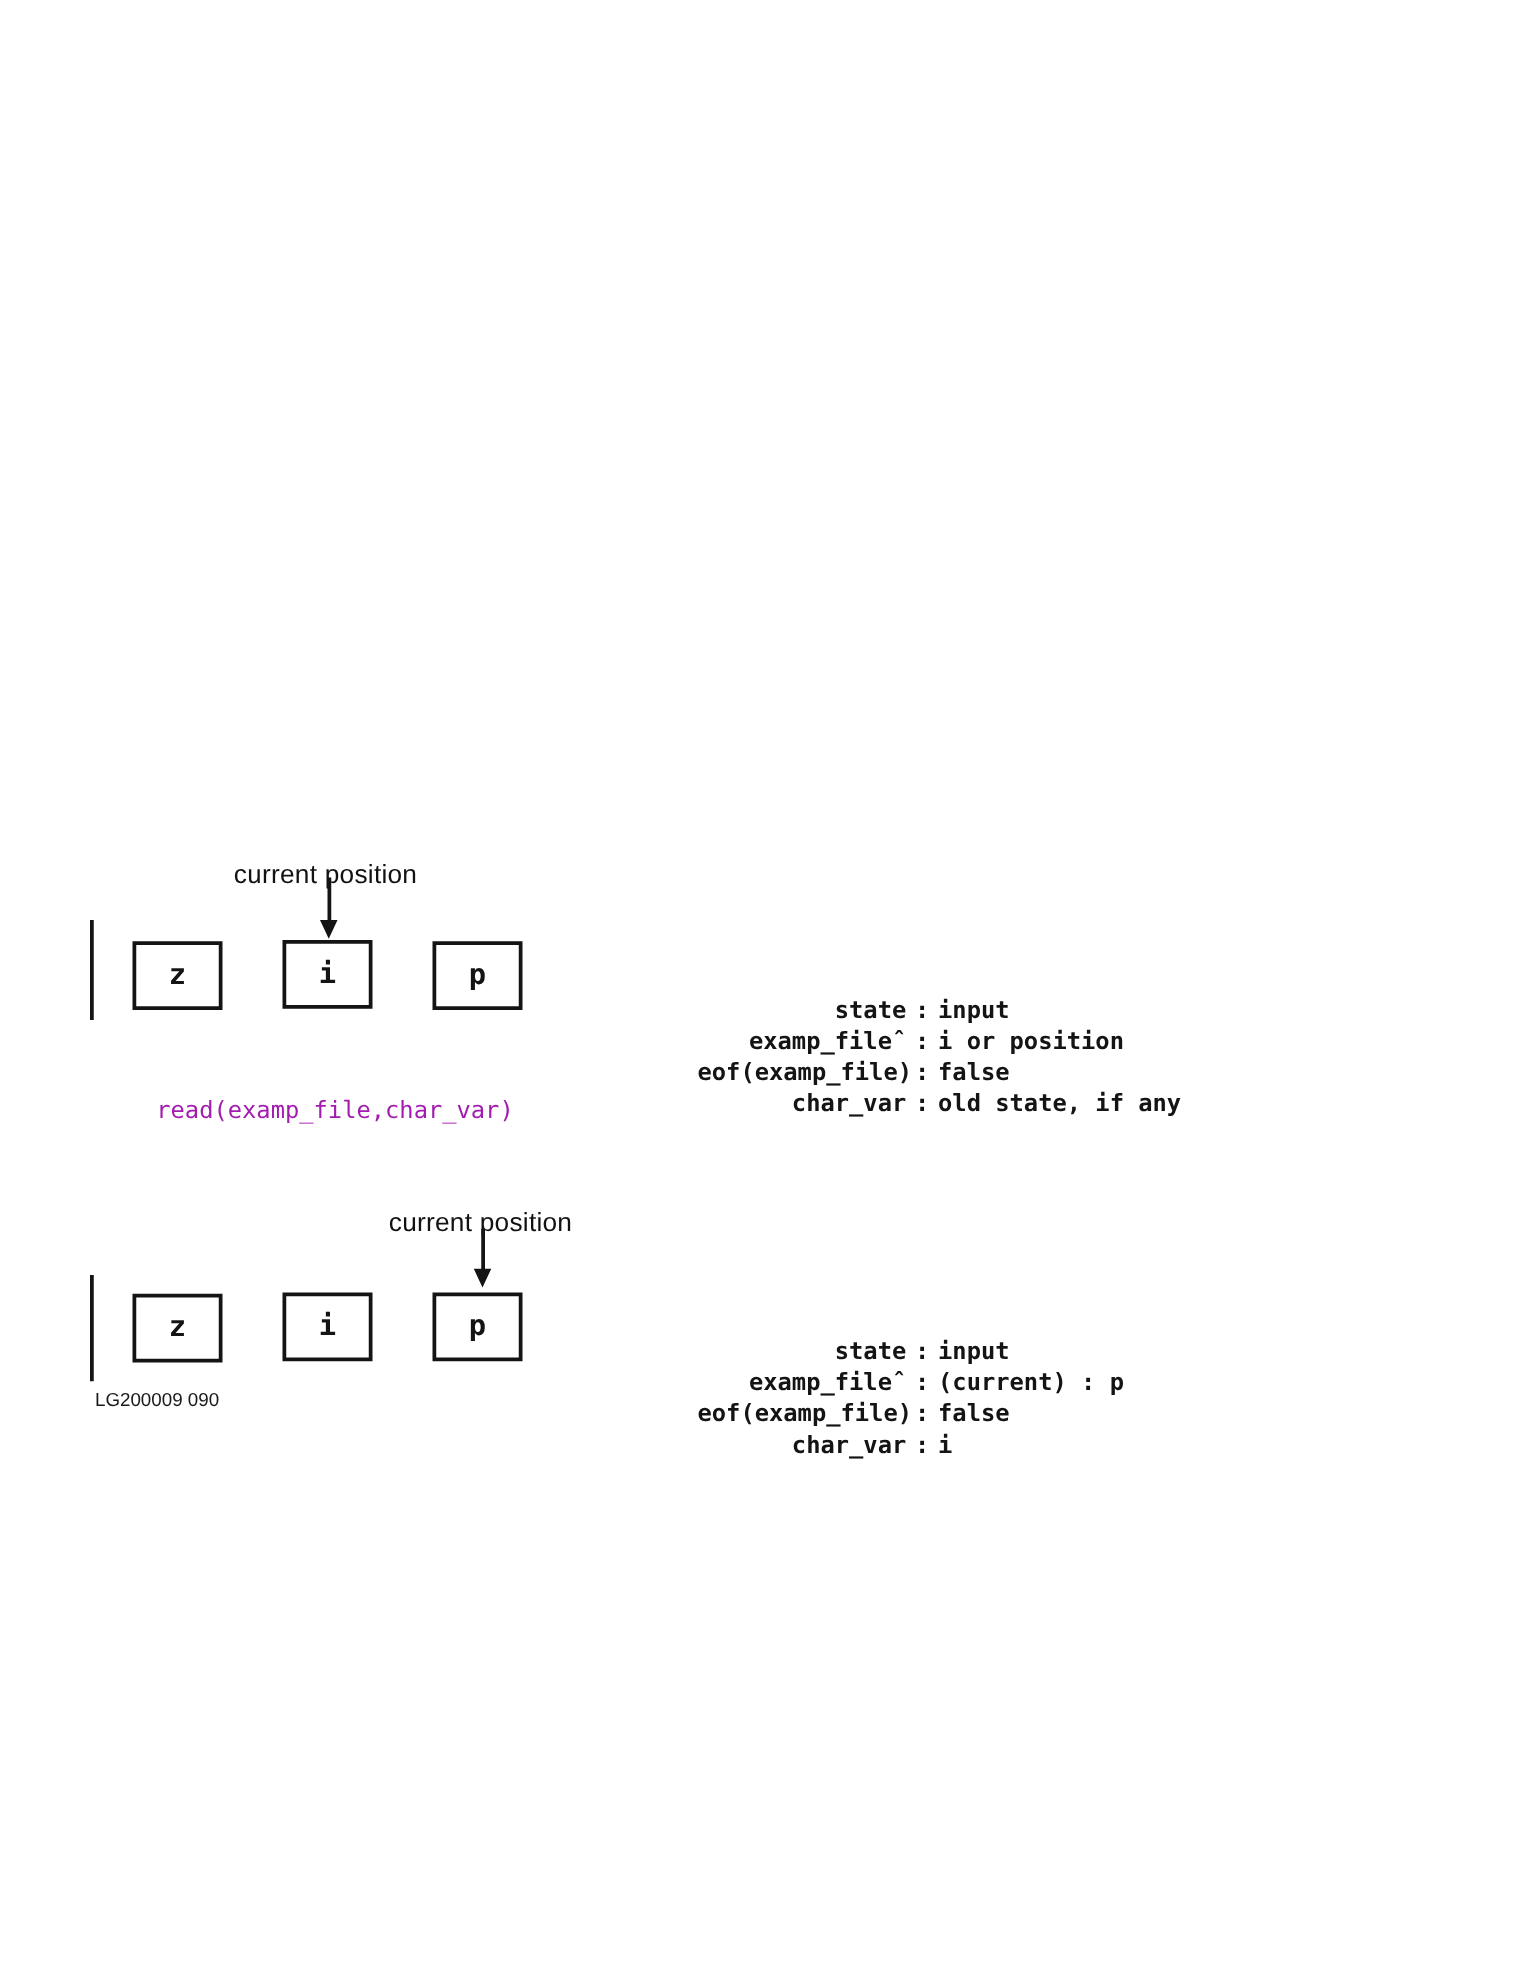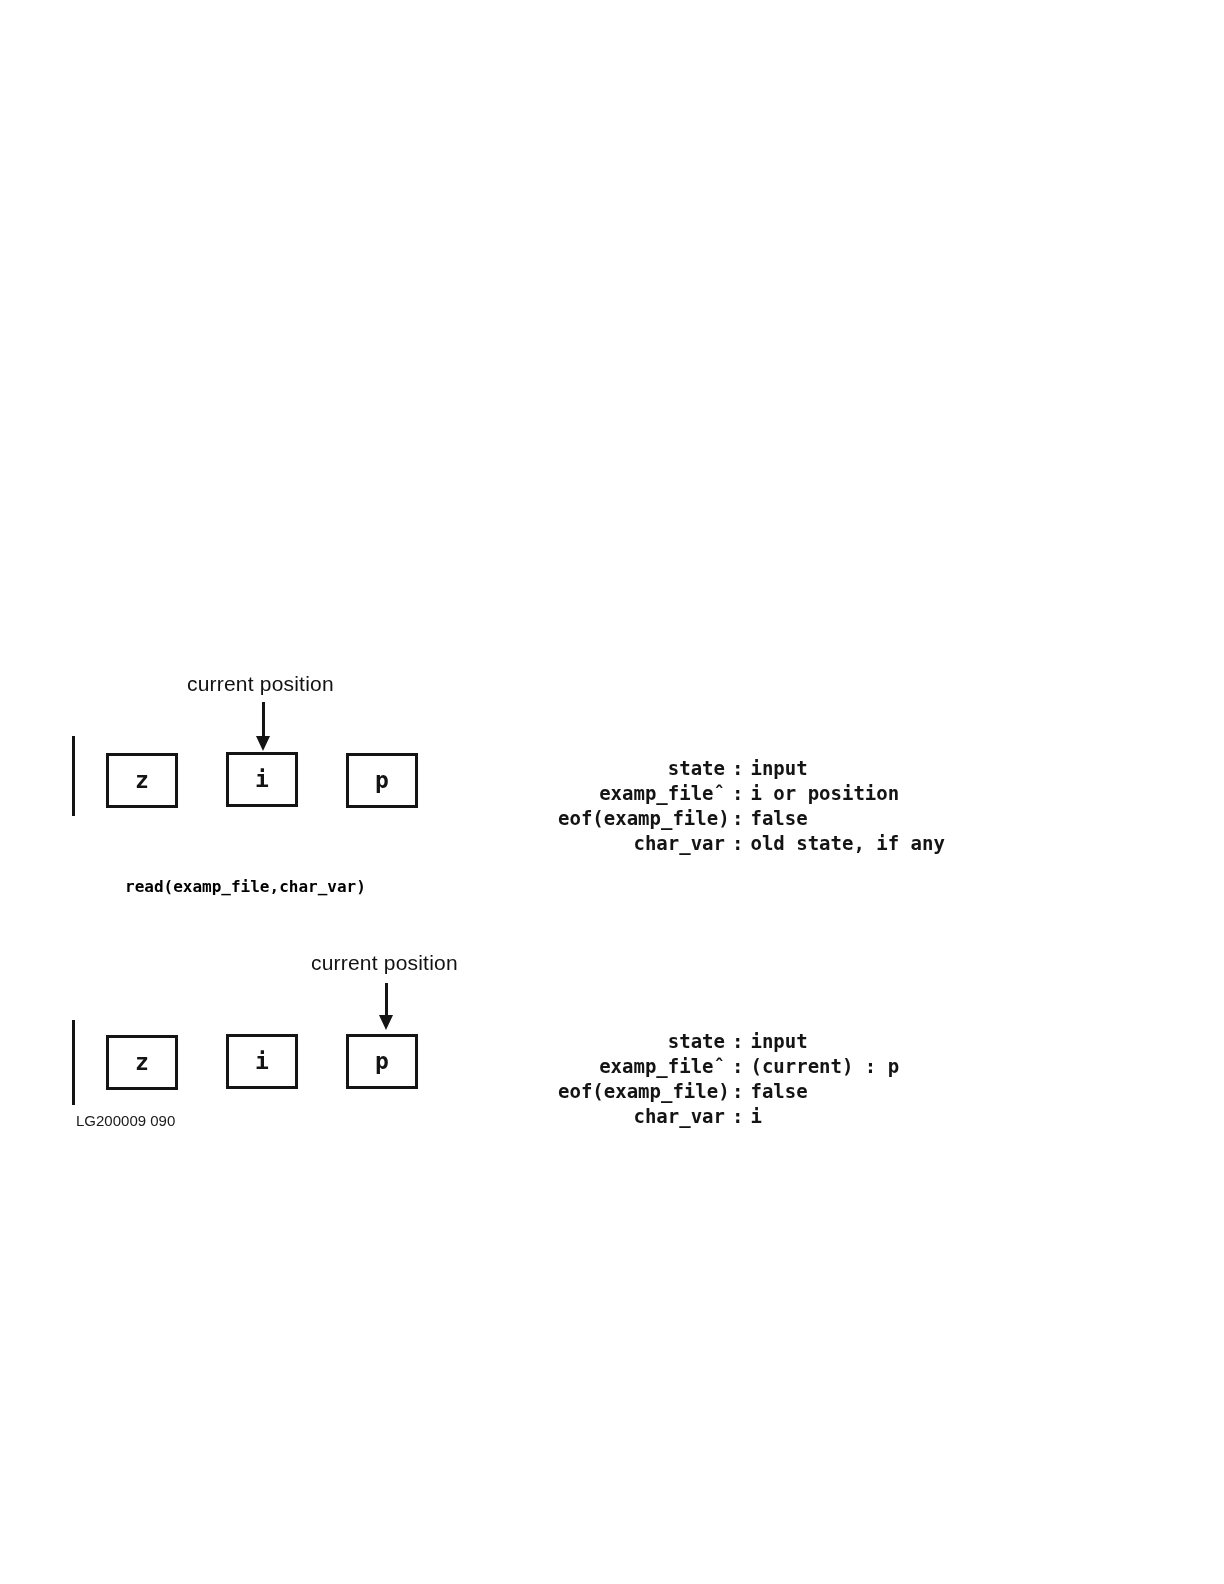--- a/index.html
+++ b/index.html
@@ -11,20 +11,21 @@
     color: #161616;
     overflow: hidden;
   }
   .abs { position: absolute; }
 
   
   .pointer-label {
     font-family: "Liberation Sans", sans-serif;
     font-size: 21px; letter-spacing: 0.2px; color: #121212;
     white-space: nowrap;
+    margin-top: 16px;
   }
   .caption {
     font-family: "Liberation Sans", sans-serif;
     font-size: 15px; color: #1a1a1a; white-space: nowrap;
   }
 
   
   .arrow-shaft { position: absolute; width: 3px; background: #141414; }
   .arrow-head {
     position: absolute; width: 0; height: 0;
@@ -46,34 +47,34 @@
   }
   .cell span {
     font-family: "DejaVu Sans Mono", monospace;
     font-weight: bold; font-size: 23px; color: #141414;
     line-height: 1;
   }
 
   
   .mono {
     font-family: "DejaVu Sans Mono", monospace;
-    font-weight: bold; font-size: 16px; color: #000000;
+    font-weight: normal; font-size: 19px; color: #a21caf;
     white-space: nowrap;
   }
 
   
   .state-block { position: absolute; }
   .srow {
     display: flex; align-items: baseline;
     height: 25px;
     font-family: "DejaVu Sans Mono", monospace;
     font-weight: bold; font-size: 19px; color: #141414;
     white-space: pre;
   }
-  .slabel { display: inline-block; width: 167px; text-align: right; }
+  .slabel { display: inline-block; width: 167px; text-align: right; margin-top: 40px; }
   .ssep   { display: inline-block; padding: 0 7px; }
   .svalue { display: inline-block; text-align: right; }
 
   
   .f1-label { left: 187px; top: 672px; }
   .f1-shaft { left: 262px; top: 702px; height: 35px; }
   .f1-head  { left: 256px; top: 736px; }
   .f1-bar   { left: 72px;  top: 736px; height: 80px; }
   .f1-cell-0 { left: 106px; top: 753px; }
   .f1-cell-1 { left: 226px; top: 752px; }

